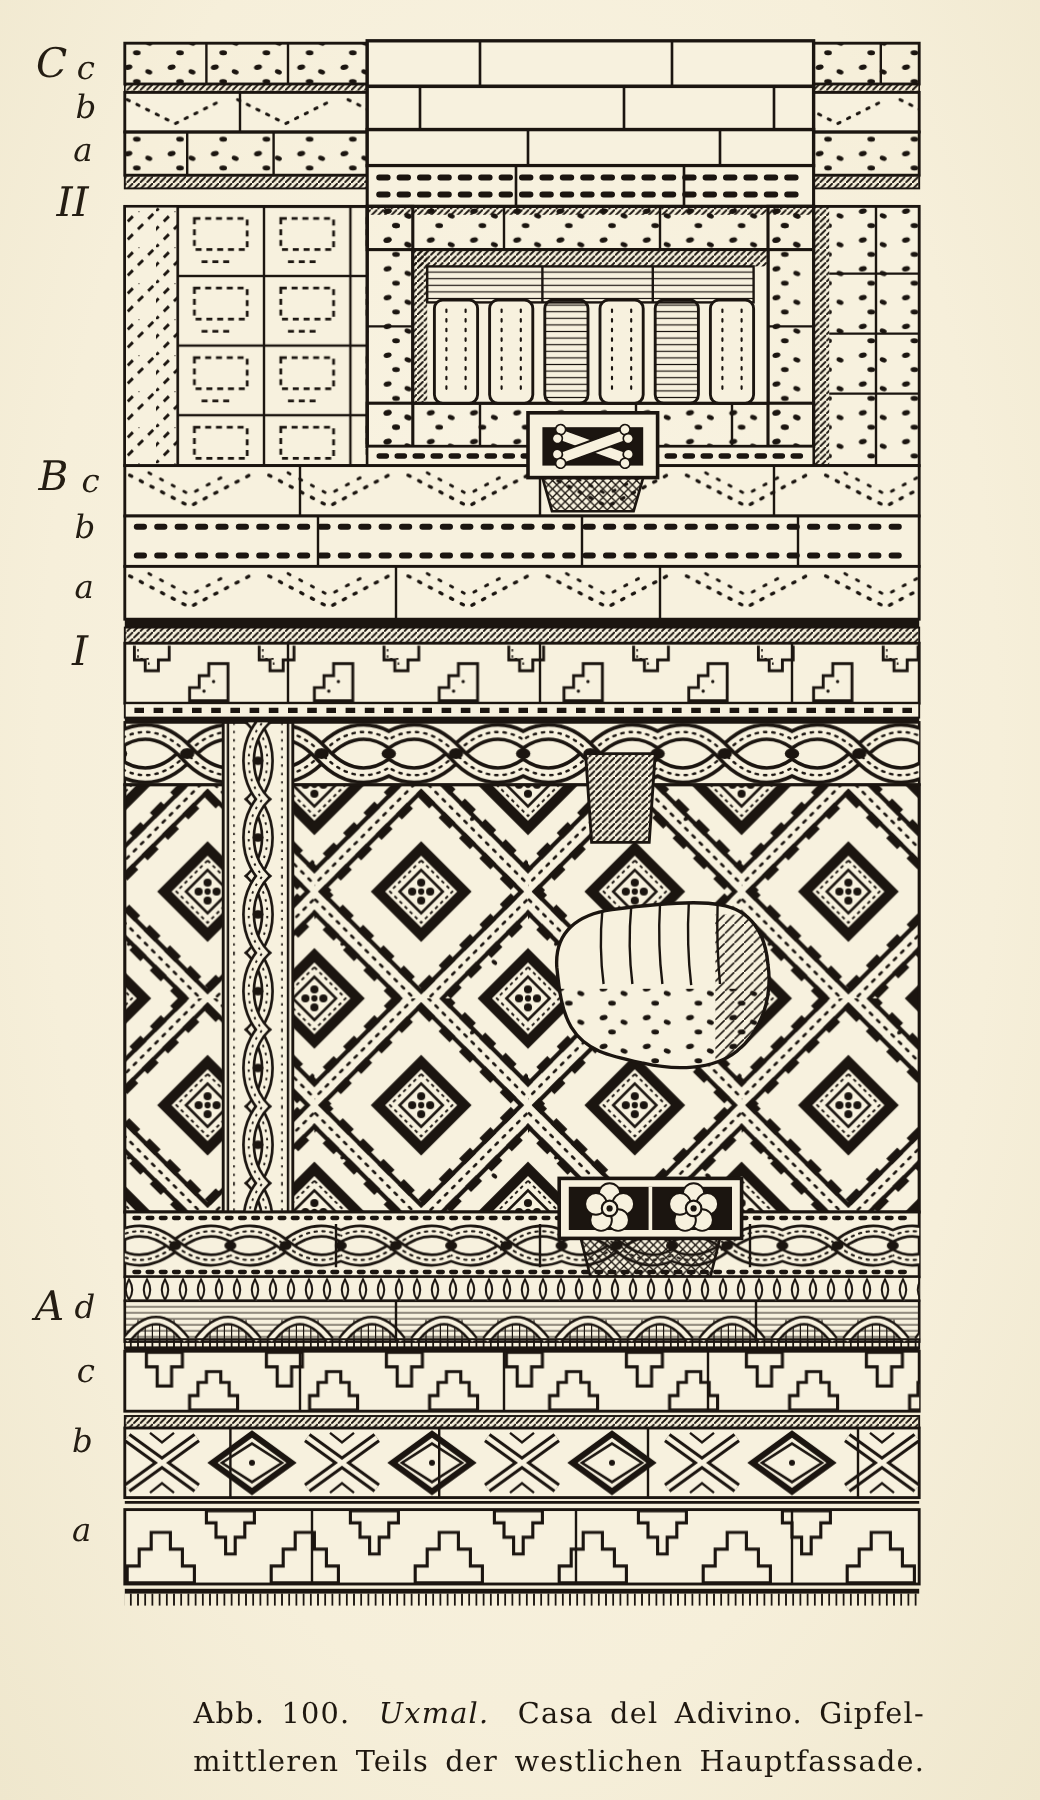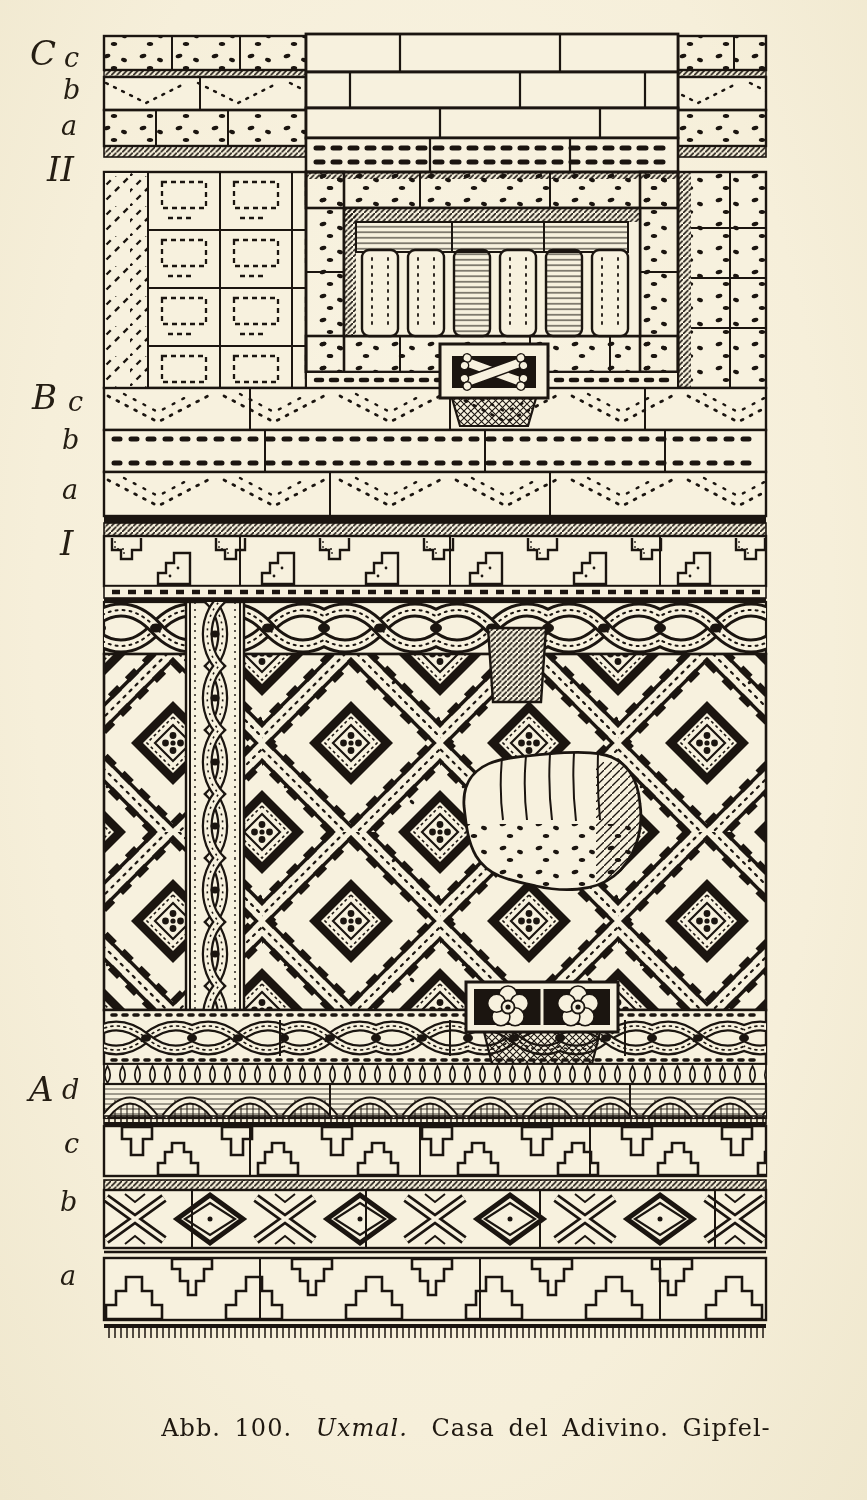--- a/index.html
+++ b/index.html
@@ -386,14 +386,15 @@
       <rect x="4" y="1302" width="662" height="10" fill="url(#pTicks)"></rect>
     </g>
   </svg>
 
   <div class="caption">
     <div>
       <span class="sp">Abb. 100.</span>
       <span class="it sp">Uxmal.</span>
       <span>Casa del Adivino. Gipfel-</span>
     </div>
+    <div>mittleren Teils der westlichen Hauptfassade.</div>
   </div>
 </div>
 
 </body></html>

